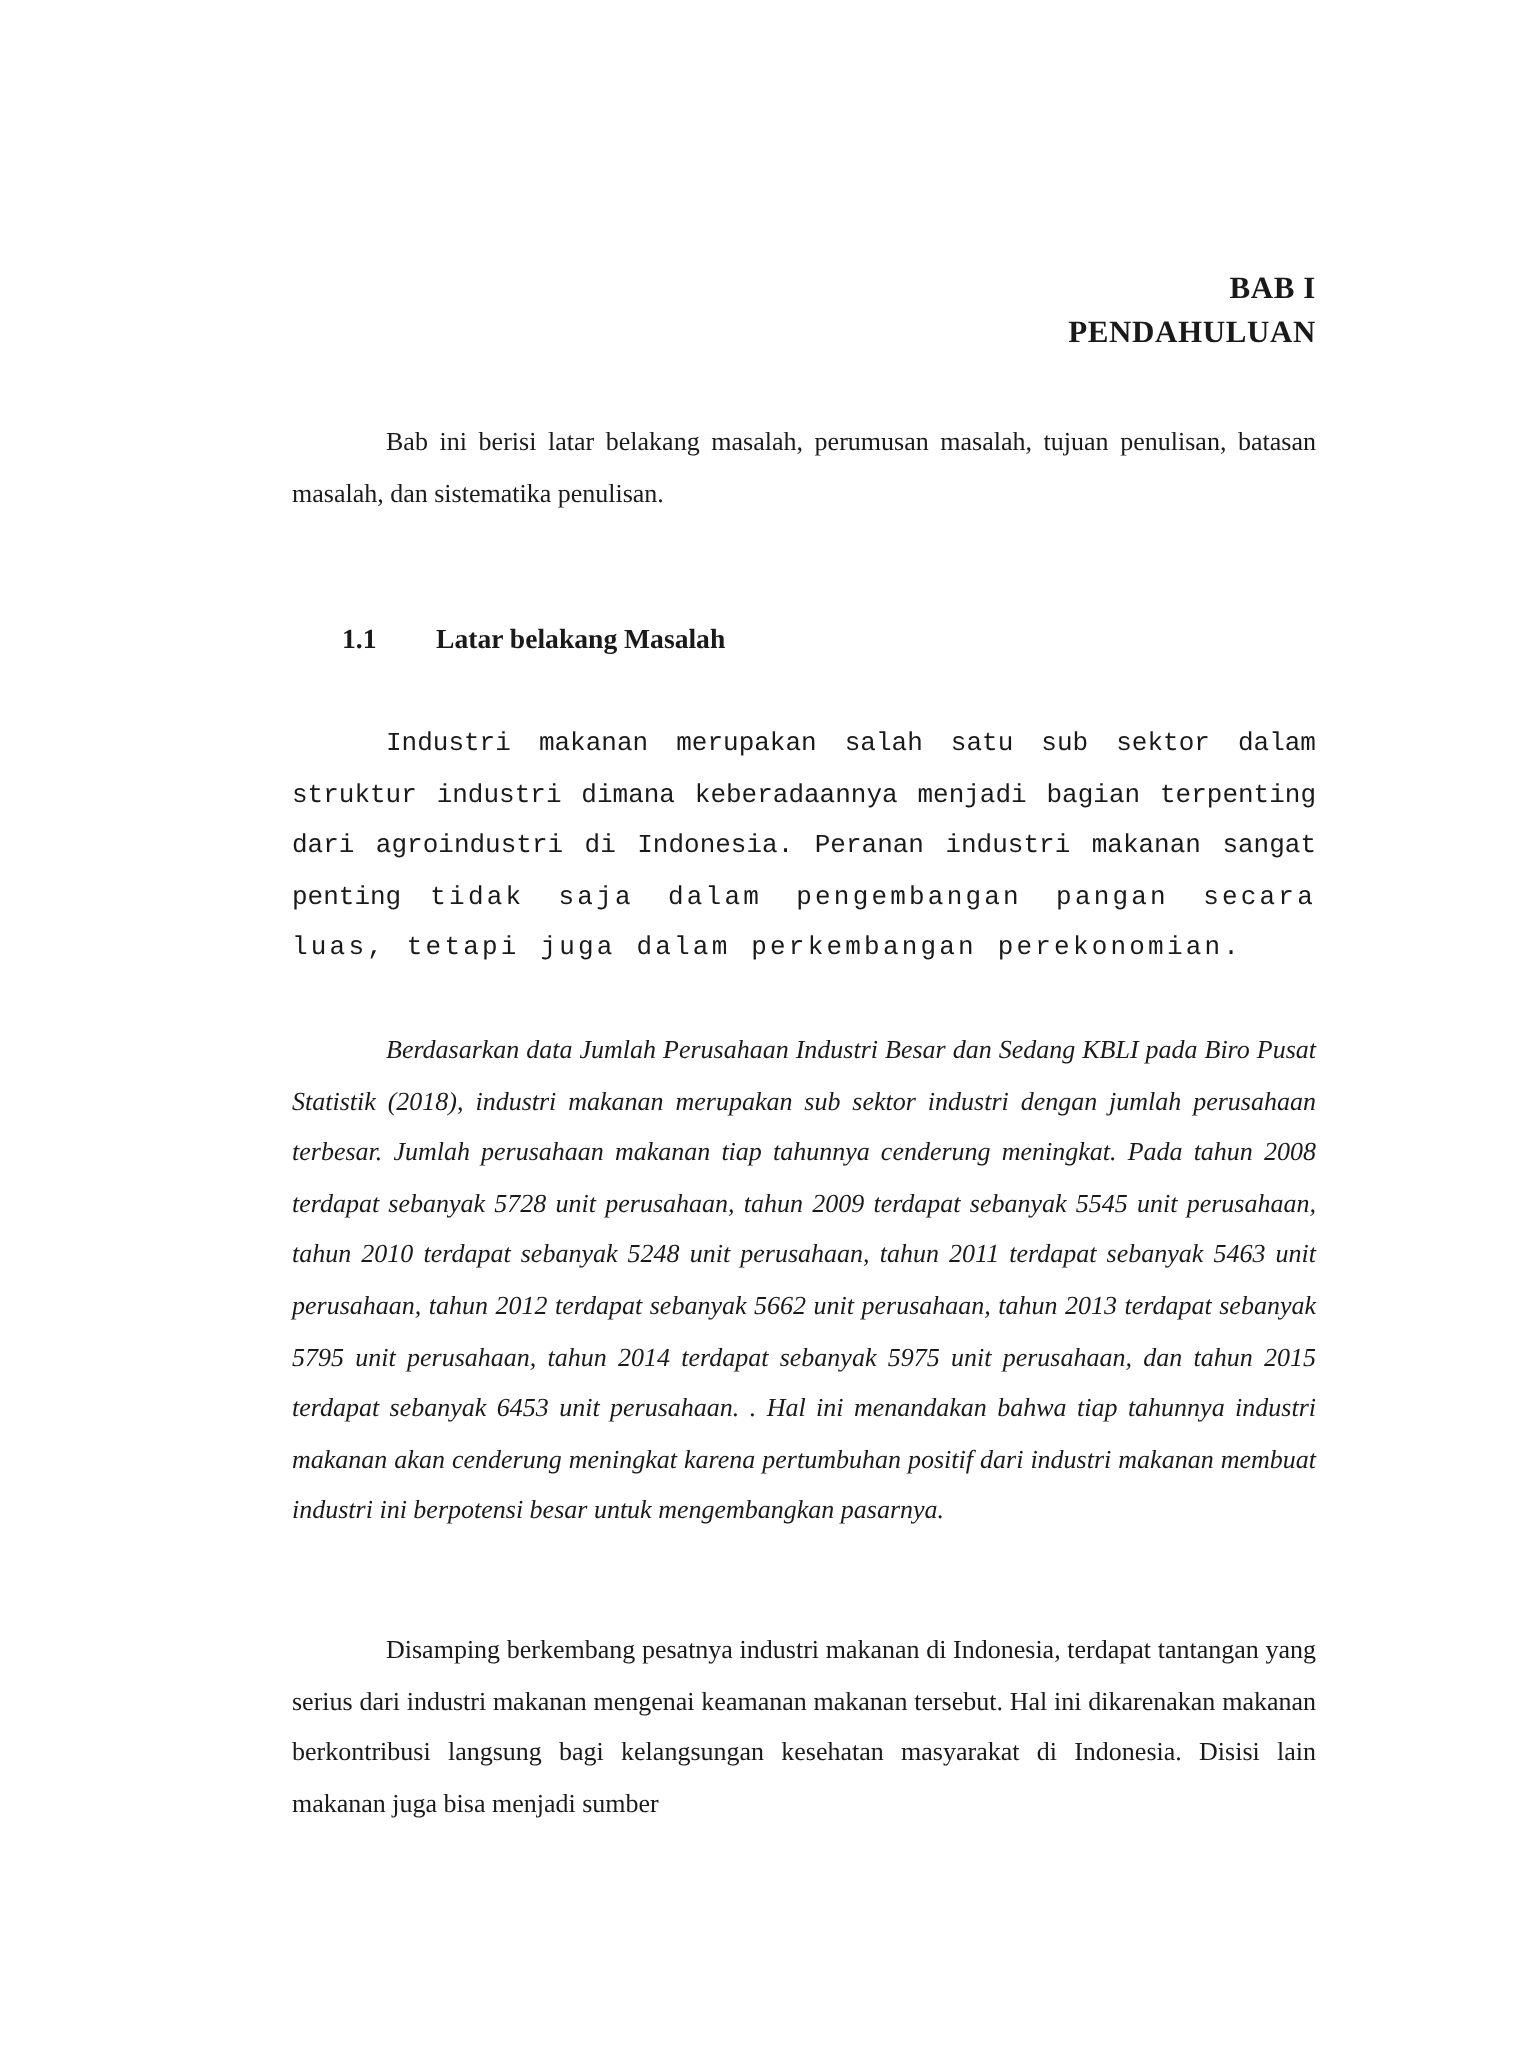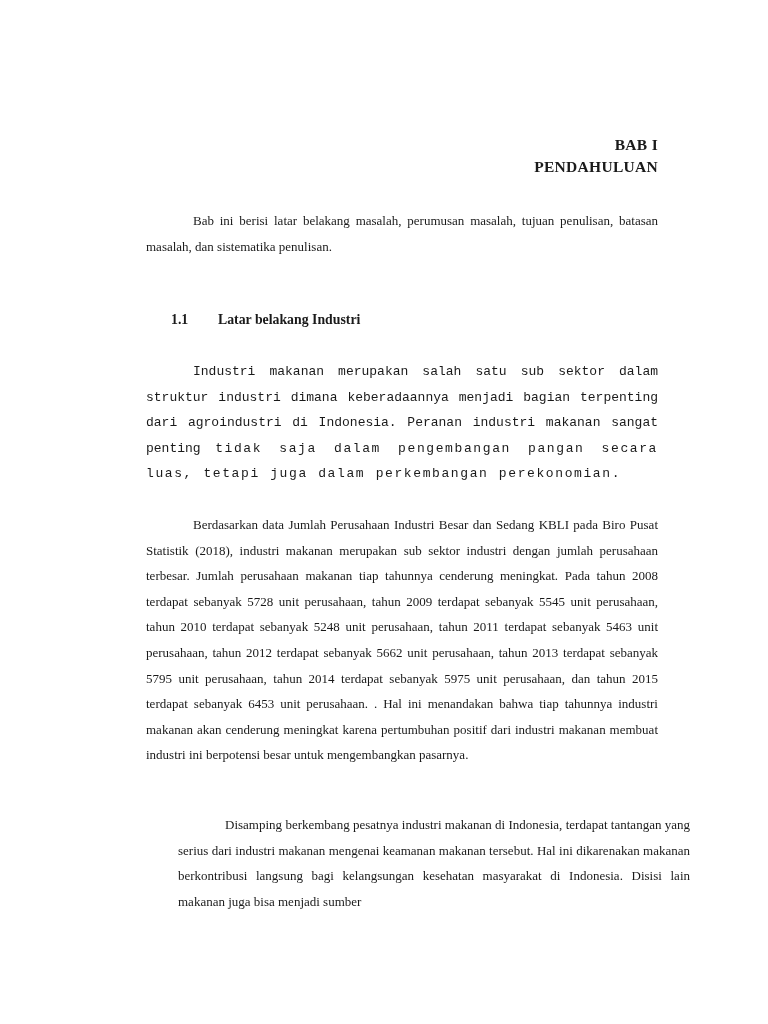--- a/index.html
+++ b/index.html
@@ -47,22 +47,22 @@
       left: 0;
       width: 512px;
       font-size: 13px;
       line-height: 25.6px;
       text-align: justify;
       text-indent: 47px;
       margin: 0;
     }
     .intro { top: 208px; }
     .p1 { top: 359px; font-family: Liberation Mono, monospace; }
-    .p2 { top: 512px; }
-    .p3 { top: 812px; margin-left: 32px; }
+    .p2 { top: 512px; font-style: italic; }
+    .p3 { top: 812px; }
 
     .section-heading {
       position: absolute;
       left: 0;
       top: 312px;
       width: 512px;
       font-weight: bold;
       font-size: 13.8px;
       display: flex;
       margin-left: 25px;
@@ -82,21 +82,21 @@
 <div class="page">
   <div class="content">
 
     <div class="chapter-title chapter-number">BAB I</div>
     <div class="chapter-title chapter-name">PENDAHULUAN</div>
 
     <p class="para intro">Bab ini berisi latar belakang masalah, perumusan masalah, tujuan penulisan, batasan masalah, dan sistematika penulisan.</p>
 
     <div class="section-heading">
       <span class="section-number">1.1</span>
-      <span class="section-title">Latar belakang Industri</span>
+      <span class="section-title">Latar belakang Masalah</span>
     </div>
 
     <p class="para p1"><span>Industri makanan merupakan salah satu sub sektor dalam struktur industri dimana keberadaannya menjadi bagian terpenting dari agroindustri di Indonesia. Peranan industri makanan sangat penting </span><span class="spaced">tidak saja dalam pengembangan pangan secara luas, tetapi juga dalam perkembangan perekonomian.</span></p>
 
     <p class="para p2">Berdasarkan data Jumlah Perusahaan Industri Besar dan Sedang KBLI pada Biro Pusat Statistik (2018), industri makanan merupakan sub sektor industri dengan jumlah perusahaan terbesar. Jumlah perusahaan makanan tiap tahunnya cenderung meningkat. Pada tahun 2008 terdapat sebanyak 5728 unit perusahaan, tahun 2009 terdapat sebanyak 5545 unit perusahaan, tahun 2010 terdapat sebanyak 5248 unit perusahaan, tahun 2011 terdapat sebanyak 5463 unit perusahaan, tahun 2012 terdapat sebanyak 5662 unit perusahaan, tahun 2013 terdapat sebanyak 5795 unit perusahaan, tahun 2014 terdapat sebanyak 5975 unit perusahaan, dan tahun 2015 terdapat sebanyak 6453 unit perusahaan. . Hal ini menandakan bahwa tiap tahunnya industri makanan akan cenderung meningkat karena pertumbuhan positif dari industri makanan membuat industri ini berpotensi besar untuk mengembangkan pasarnya.</p>
 
     <p class="para p3">Disamping berkembang pesatnya industri makanan di Indonesia, terdapat tantangan yang serius dari industri makanan mengenai keamanan makanan tersebut. Hal ini dikarenakan makanan berkontribusi langsung bagi kelangsungan kesehatan masyarakat di Indonesia. Disisi lain makanan juga bisa menjadi sumber</p>
 
   </div>
 </div>

